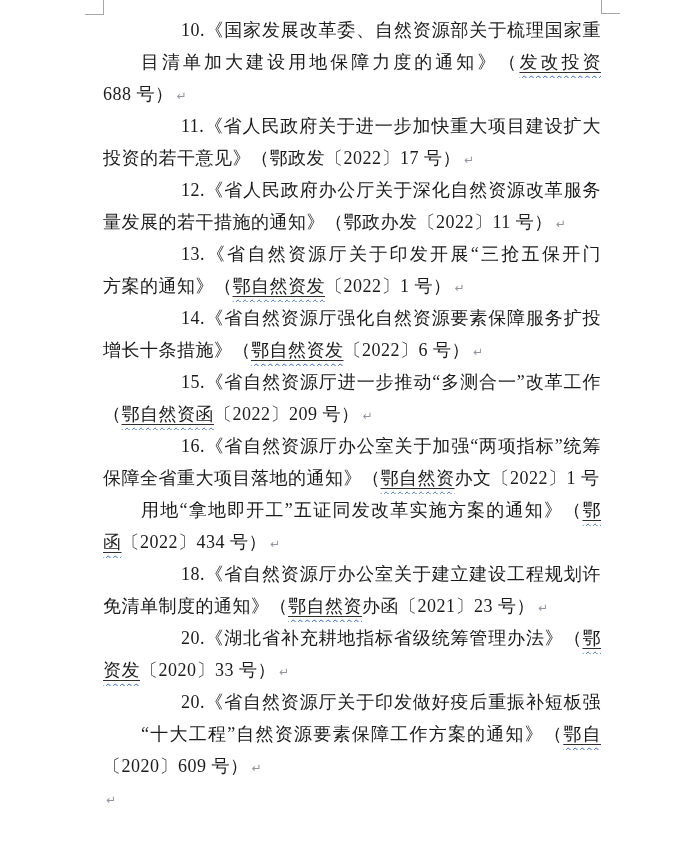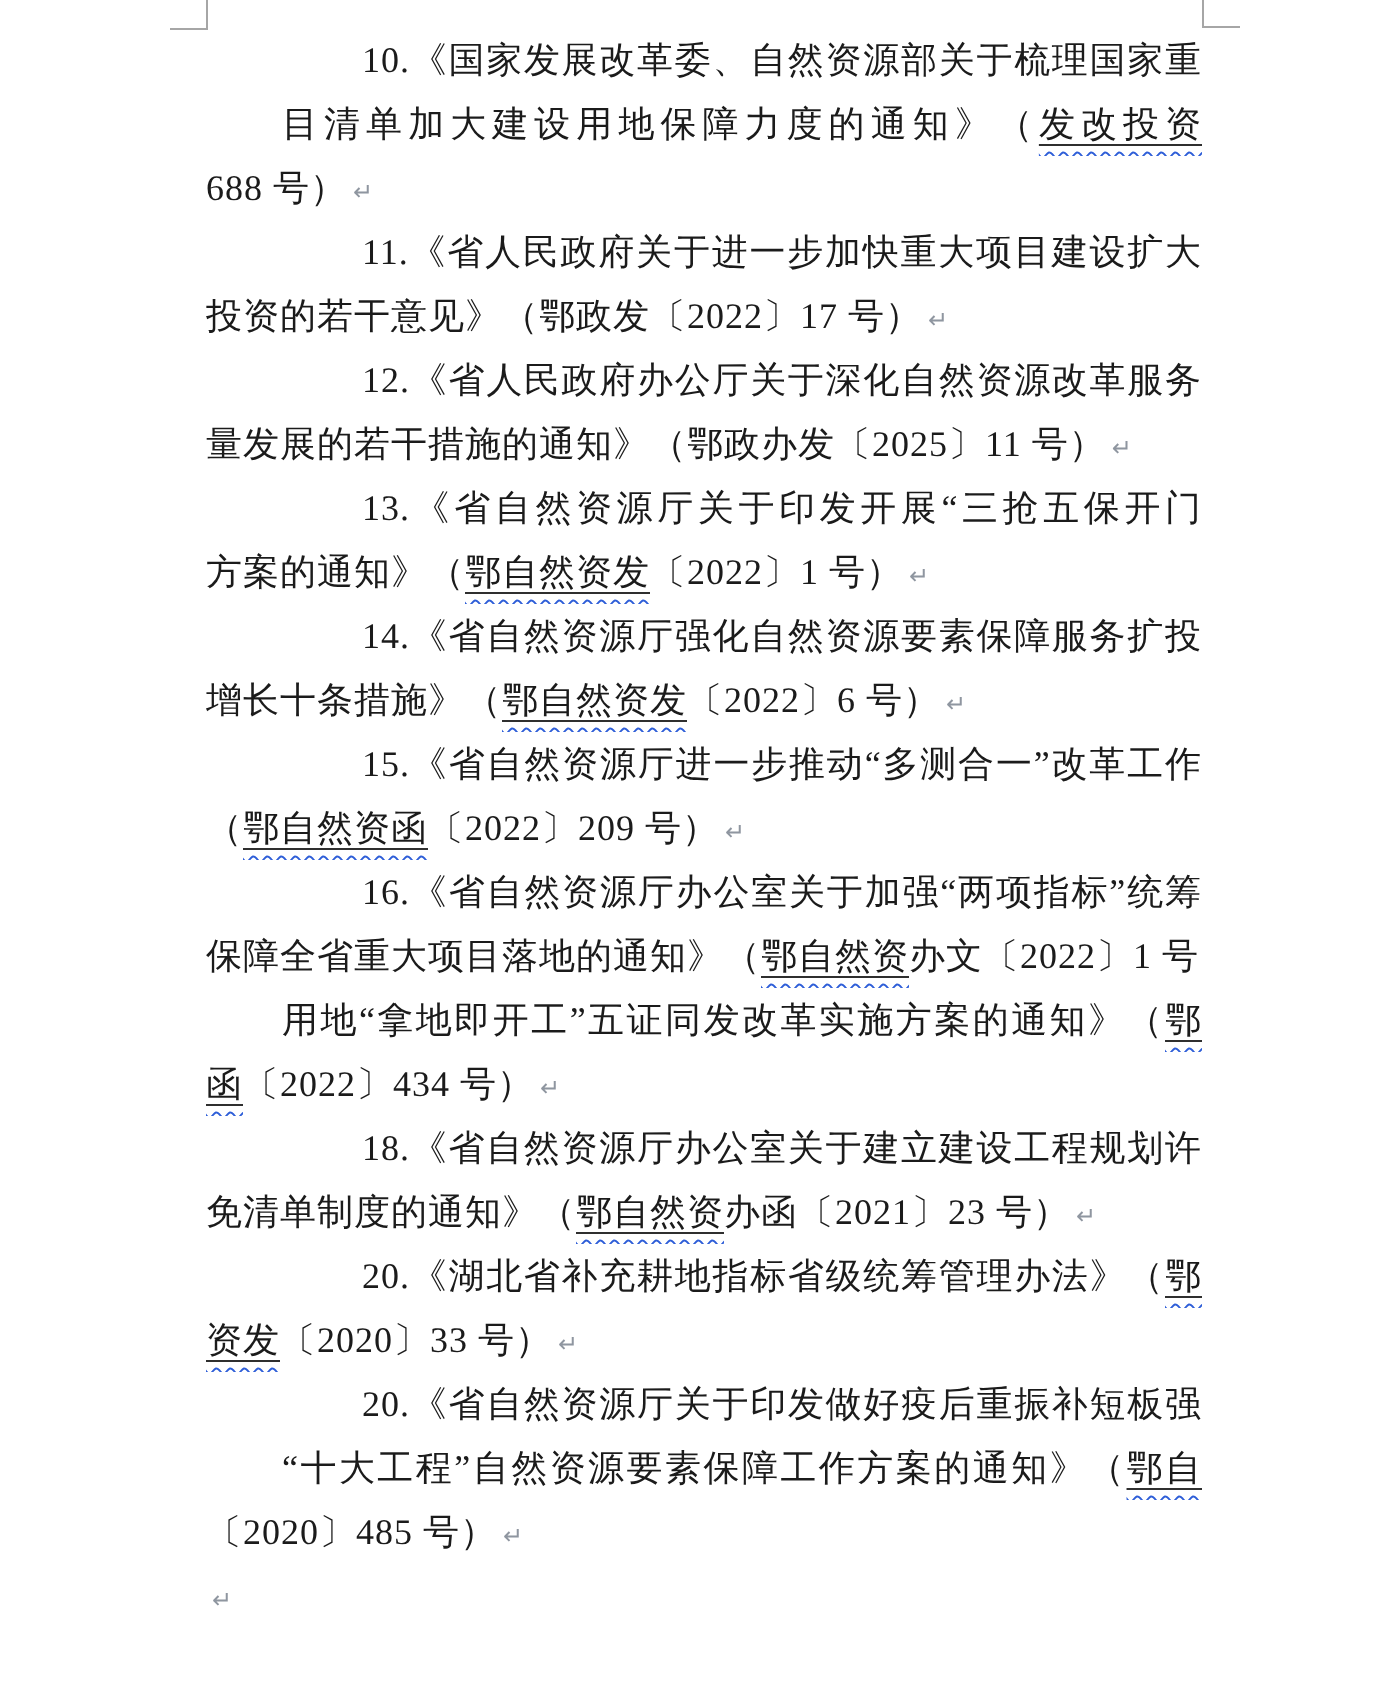--- a/index.html
+++ b/index.html
@@ -40,33 +40,33 @@
 <div class="page">
   <div class="crop crop-tl"></div>
   <div class="crop crop-tr"></div>
   <div class="text-area">
       <div class="line indent jl"><span>10.《国家发展改革委、自然资源部关于梳理国家重大项</span></div>
       <div class="line jl"><span>目清单加大建设用地保障力度的通知》（</span><span class="u"><span class="w">发改投资</span></span><span>〔2020〕</span></div>
       <div class="line"><span>688 号）</span><span class="pmark">↵</span></div>
       <div class="line indent jl"><span>11.《省人民政府关于进一步加快重大项目建设扩大有效</span></div>
       <div class="line"><span>投资的若干意见》（鄂政发〔2022〕17 号）</span><span class="pmark">↵</span></div>
       <div class="line indent jl"><span>12.《省人民政府办公厅关于深化自然资源改革服务高质</span></div>
-      <div class="line"><span>量发展的若干措施的通知》（鄂政办发〔2025〕11 号）</span><span class="pmark">↵</span></div>
+      <div class="line"><span>量发展的若干措施的通知》（鄂政办发〔2022〕11 号）</span><span class="pmark">↵</span></div>
       <div class="line indent jl"><span>13.《省自然资源厅关于印发开展“三抢五保开门红”工作</span></div>
       <div class="line"><span>方案的通知》（</span><span class="u"><span class="w">鄂自然资发</span></span><span>〔2022〕1 号）</span><span class="pmark">↵</span></div>
       <div class="line indent jl"><span>14.《省自然资源厅强化自然资源要素保障服务扩投资稳</span></div>
       <div class="line"><span>增长十条措施》（</span><span class="u"><span class="w">鄂自然资发</span></span><span>〔2022〕6 号）</span><span class="pmark">↵</span></div>
       <div class="line indent jl"><span>15.《省自然资源厅进一步推动“多测合一”改革工作方案》</span></div>
       <div class="line"><span>（</span><span class="u"><span class="w">鄂自然资函</span></span><span>〔2022〕209 号）</span><span class="pmark">↵</span></div>
       <div class="line indent jl"><span>16.《省自然资源厅办公室关于加强“两项指标”统筹管理</span></div>
       <div class="line"><span>保障全省重大项目落地的通知》（</span><span class="u"><span class="w">鄂自然资</span></span><span>办文〔2022〕1 号）</span></div>
       <div class="line jl"><span>用地“拿地即开工”五证同发改革实施方案的通知》（</span><span class="u"><span class="w">鄂自然资</span></span></div>
       <div class="line"><span class="u"><span class="w">函</span></span><span>〔2022〕434 号）</span><span class="pmark">↵</span></div>
       <div class="line indent jl"><span>18.《省自然资源厅办公室关于建立建设工程规划许可豁</span></div>
       <div class="line"><span>免清单制度的通知》（</span><span class="u"><span class="w">鄂自然资</span></span><span>办函〔2021〕23 号）</span><span class="pmark">↵</span></div>
       <div class="line indent jl"><span>20.《湖北省补充耕地指标省级统筹管理办法》（</span><span class="u"><span class="w">鄂自然</span></span></div>
       <div class="line"><span class="u"><span class="w">资发</span></span><span>〔2020〕33 号）</span><span class="pmark">↵</span></div>
       <div class="line indent jl"><span>20.《省自然资源厅关于印发做好疫后重振补短板强功能</span></div>
       <div class="line jl"><span>“十大工程”自然资源要素保障工作方案的通知》（</span><span class="u"><span class="w">鄂自然资函</span></span></div>
-      <div class="line"><span>〔2020〕485 号）</span><span class="pmark">↵</span></div>
+      <div class="line"><span>〔2020〕609 号）</span><span class="pmark">↵</span></div>
       <div class="line"><span class="pmark">↵</span></div>
     </div>
 </div>
 
 </body></html>

